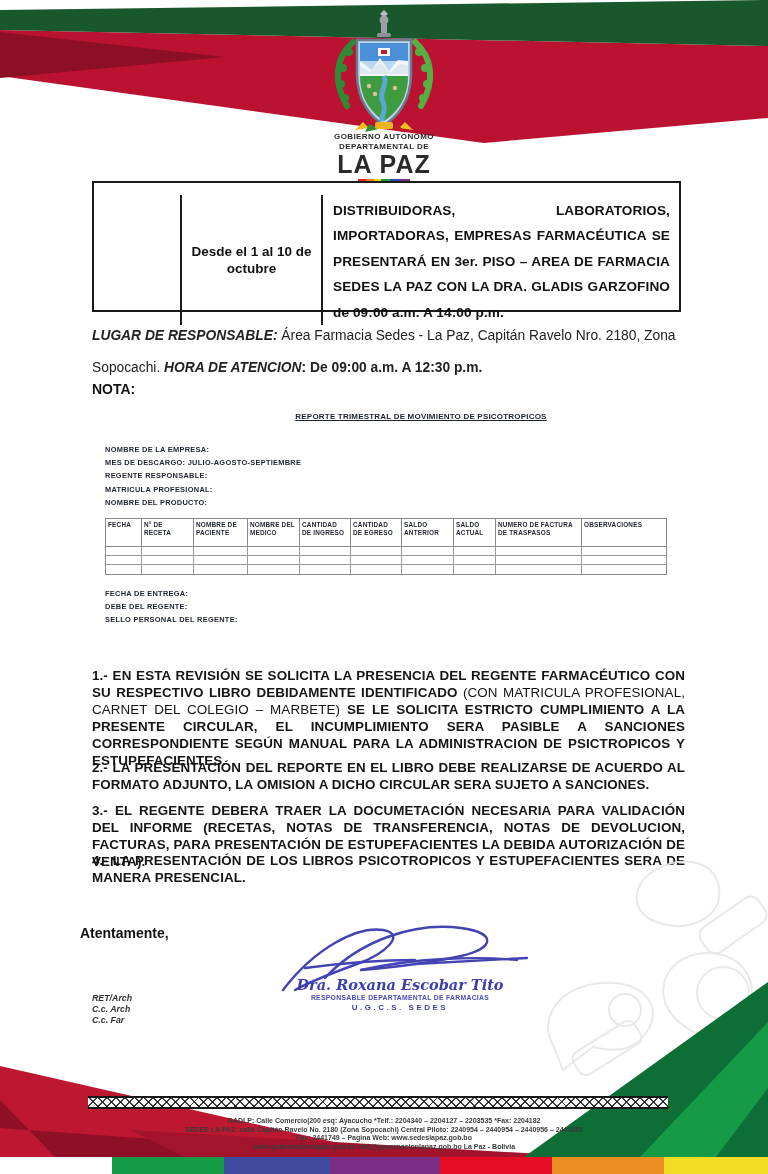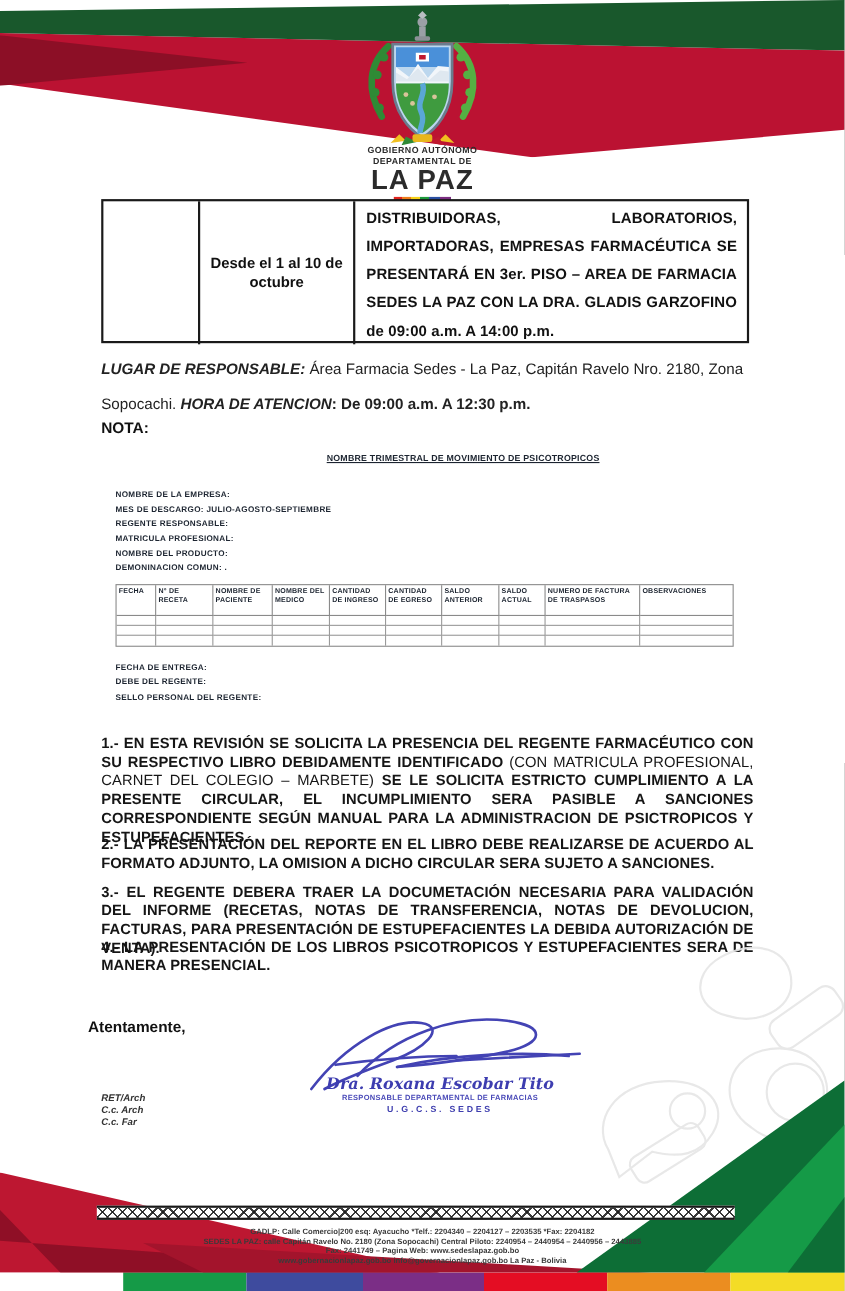--- a/index.html
+++ b/index.html
@@ -29,21 +29,21 @@
   .logo-wrap { position:absolute; left:304px; top:10px; width:160px; text-align:center; }
   .logo-svg { display:block; margin:0 auto; }
   .logo-txt1 { font-size:8px; font-weight:800; letter-spacing:.4px; color:#2b2b2b; line-height:9.5px; }
   .logo-lapaz { font-size:25px; font-weight:900; letter-spacing:1px; color:#2b2b2b; line-height:25px; margin-top:1px;text-align:center; }
   .logo-rainbow { width:52px; height:3px; margin:2px auto 0;
     background:linear-gradient(90deg,#e0231e 0 15%,#f07d1a 15% 30%,#f7d117 30% 45%,#1d9a3d 45% 62%,#2a4fa2 62% 80%,#7b2d82 80% 100%); }
 
   
   .sched { position:absolute; left:92px; top:181px; width:589px; height:131px;
     display:grid; grid-template-columns:88px 141px 1fr; border:2px solid #1a1a1a; }
-  .sched-c { border-right:2px solid #1a1a1a; }
+  .sched-c { border-right:2px solid #1a1a1a;margin-top:12px; }
   .sched-c:last-child { border-right:none; }
   .sched-date { display:flex; align-items:center; justify-content:center; text-align:center;
     font-weight:700; font-size:13.5px; line-height:17px; padding:4px; }
   .sched-body { font-weight:700; font-size:13.6px; line-height:25.4px; text-align:justify;
     padding:3px 9px 0 10px; letter-spacing:.1px; }
 
   
   .loc { position:absolute; left:92px; top:320px; width:600px; font-size:13.8px; line-height:32px; color:#222; }
   .bi { font-weight:700; font-style:italic; }
   .b  { font-weight:700; }
@@ -162,27 +162,26 @@
     <div class="sched-c"></div>
     <div class="sched-c sched-date">Desde el 1 al 10 de octubre</div>
     <div class="sched-c sched-body">DISTRIBUIDORAS, LABORATORIOS, IMPORTADORAS, EMPRESAS FARMACÉUTICA SE PRESENTARÁ EN 3er. PISO – AREA DE FARMACIA SEDES LA PAZ CON LA DRA. GLADIS GARZOFINO de 09:00 a.m. A 14:00 p.m.</div>
   </div>
 
   <div class="loc"><span class="bi">LUGAR DE RESPONSABLE:</span><span> Área Farmacia Sedes - La Paz, Capitán Ravelo Nro. 2180, Zona Sopocachi. </span><span class="bi">HORA DE ATENCION</span><span class="b">: De 09:00 a.m. A 12:30 p.m.</span></div>
 
   <div class="nota">NOTA:</div>
 
   <div class="form">
-    <div class="form-title">NOMBRE TRIMESTRAL DE MOVIMIENTO DE PSICOTROPICOS</div>
+    <div class="form-title">REPORTE TRIMESTRAL DE MOVIMIENTO DE PSICOTROPICOS</div>
     <div class="form-field">NOMBRE DE LA EMPRESA:</div>
     <div class="form-field">MES DE DESCARGO: JULIO-AGOSTO-SEPTIEMBRE</div>
     <div class="form-field">REGENTE RESPONSABLE:</div>
     <div class="form-field">MATRICULA PROFESIONAL:</div>
     <div class="form-field">NOMBRE DEL PRODUCTO:</div>
-    <div class="form-field">DEMONINACION COMUN: .</div>
 
     <div class="ftable">
       <div class="ft-h">FECHA</div>
       <div class="ft-h">N° DE RECETA</div>
       <div class="ft-h">NOMBRE DE PACIENTE</div>
       <div class="ft-h">NOMBRE DEL MEDICO</div>
       <div class="ft-h">CANTIDAD DE INGRESO</div>
       <div class="ft-h">CANTIDAD DE EGRESO</div>
       <div class="ft-h">SALDO ANTERIOR</div>
       <div class="ft-h">SALDO ACTUAL</div>

